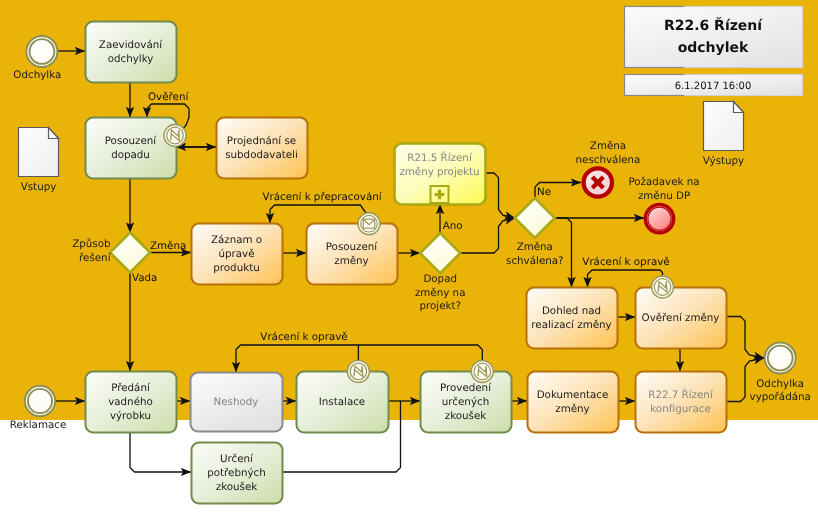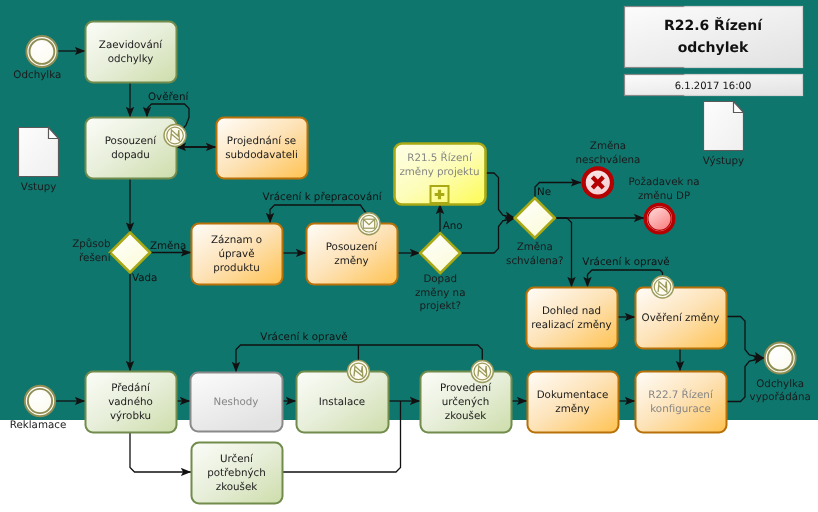--- a/index.html
+++ b/index.html
@@ -1,21 +1,21 @@
 <!DOCTYPE html>
 <html><head>
 <meta charset="utf-8">
 <title>R22.6 Rizeni odchylek</title>
 <style>
   html,body{margin:0;padding:0;background:#ffffff;}
   body{width:818px;height:512px;overflow:hidden;
        font-family:"DejaVu Sans","Liberation Sans",sans-serif;
        -webkit-font-smoothing:antialiased;text-rendering:geometricPrecision;}
   text{shape-rendering:geometricPrecision;}
-  #stage{position:relative;width:818px;height:420px;background:#0f766e;}
+  #stage{position:relative;width:818px;height:420px;background:#eab308;}
   svg{display:block;position:absolute;top:0;left:0;}
   text{font-family:"DejaVu Sans","Liberation Sans",sans-serif;}
   .tasklabel{font-size:10.3px;fill:#1a1a1a;}
   .evlabel{font-size:10.3px;fill:#1a1a1a;}
   .flowlabel{font-size:10.3px;fill:#111;}
   .hdrtitle{font-size:14px;font-weight:bold;fill:#111;}
   .hdrdate{font-size:10px;fill:#111;}
   .conn{fill:none;stroke:#111;stroke-width:1.3;}
 </style>
 </head>

